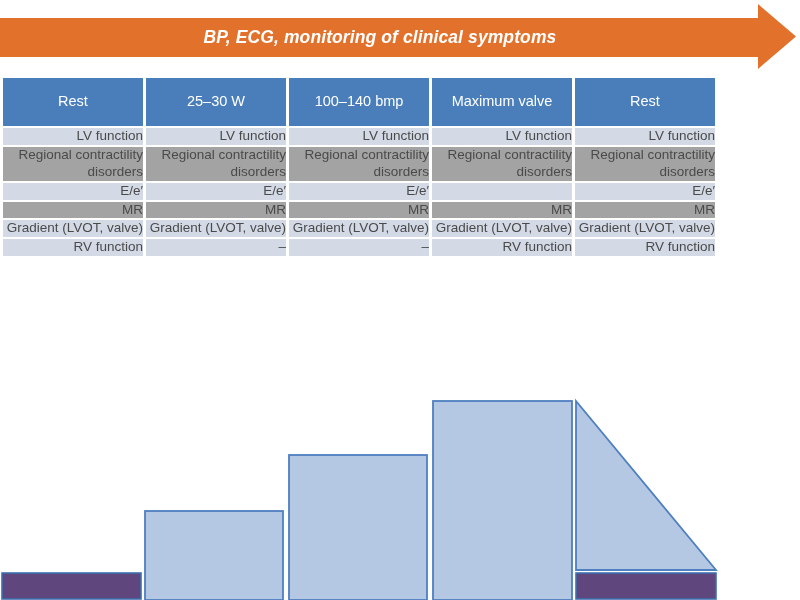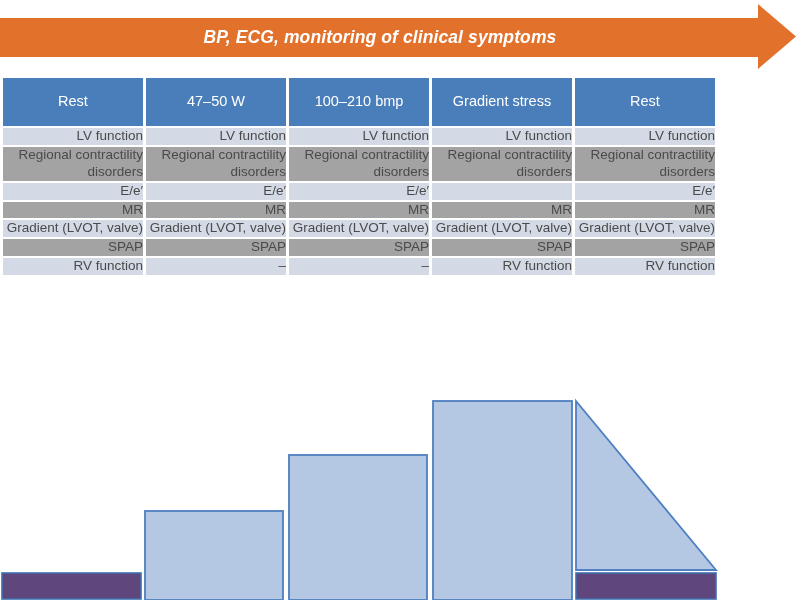--- a/index.html
+++ b/index.html
@@ -106,23 +106,23 @@
   <svg width="800" height="74" viewBox="0 0 800 74" xmlns="http://www.w3.org/2000/svg">
     <polygon points="0,18 758,18 758,4 796,36.5 758,69 758,57 0,57" fill="#E2712B"></polygon>
   </svg>
   <div id="banner-label">BP, ECG, monitoring of clinical symptoms</div>
 </div>
 
 <table id="matrix-table">
   <thead>
     <tr>
       <th class="hdr-cell">Rest</th>
-      <th class="hdr-cell">47–50 W</th>
-      <th class="hdr-cell">100–210 bmp</th>
-      <th class="hdr-cell">Gradient stress</th>
+      <th class="hdr-cell">25–30 W</th>
+      <th class="hdr-cell">100–140 bmp</th>
+      <th class="hdr-cell">Maximum valve</th>
       <th class="hdr-cell">Rest</th>
     </tr>
   </thead>
   <tbody>
     <tr class="row-shade-a">
       <td class="body-cell">LV function</td>
       <td class="body-cell">LV function</td>
       <td class="body-cell">LV function</td>
       <td class="body-cell">LV function</td>
       <td class="body-cell">LV function</td>
@@ -148,27 +148,20 @@
       <td class="body-cell">MR</td>
       <td class="body-cell">MR</td>
     </tr>
     <tr class="row-shade-a">
       <td class="body-cell">Gradient (LVOT, valve)</td>
       <td class="body-cell">Gradient (LVOT, valve)</td>
       <td class="body-cell">Gradient (LVOT, valve)</td>
       <td class="body-cell">Gradient (LVOT, valve)</td>
       <td class="body-cell">Gradient (LVOT, valve)</td>
     </tr>
-    <tr class="row-shade-b">
-      <td class="body-cell">SPAP</td>
-      <td class="body-cell">SPAP</td>
-      <td class="body-cell">SPAP</td>
-      <td class="body-cell">SPAP</td>
-      <td class="body-cell">SPAP</td>
-    </tr>
     <tr class="row-shade-a">
       <td class="body-cell">RV function</td>
       <td class="body-cell">–</td>
       <td class="body-cell">–</td>
       <td class="body-cell">RV function</td>
       <td class="body-cell">RV function</td>
     </tr>
   </tbody>
 </table>
 

